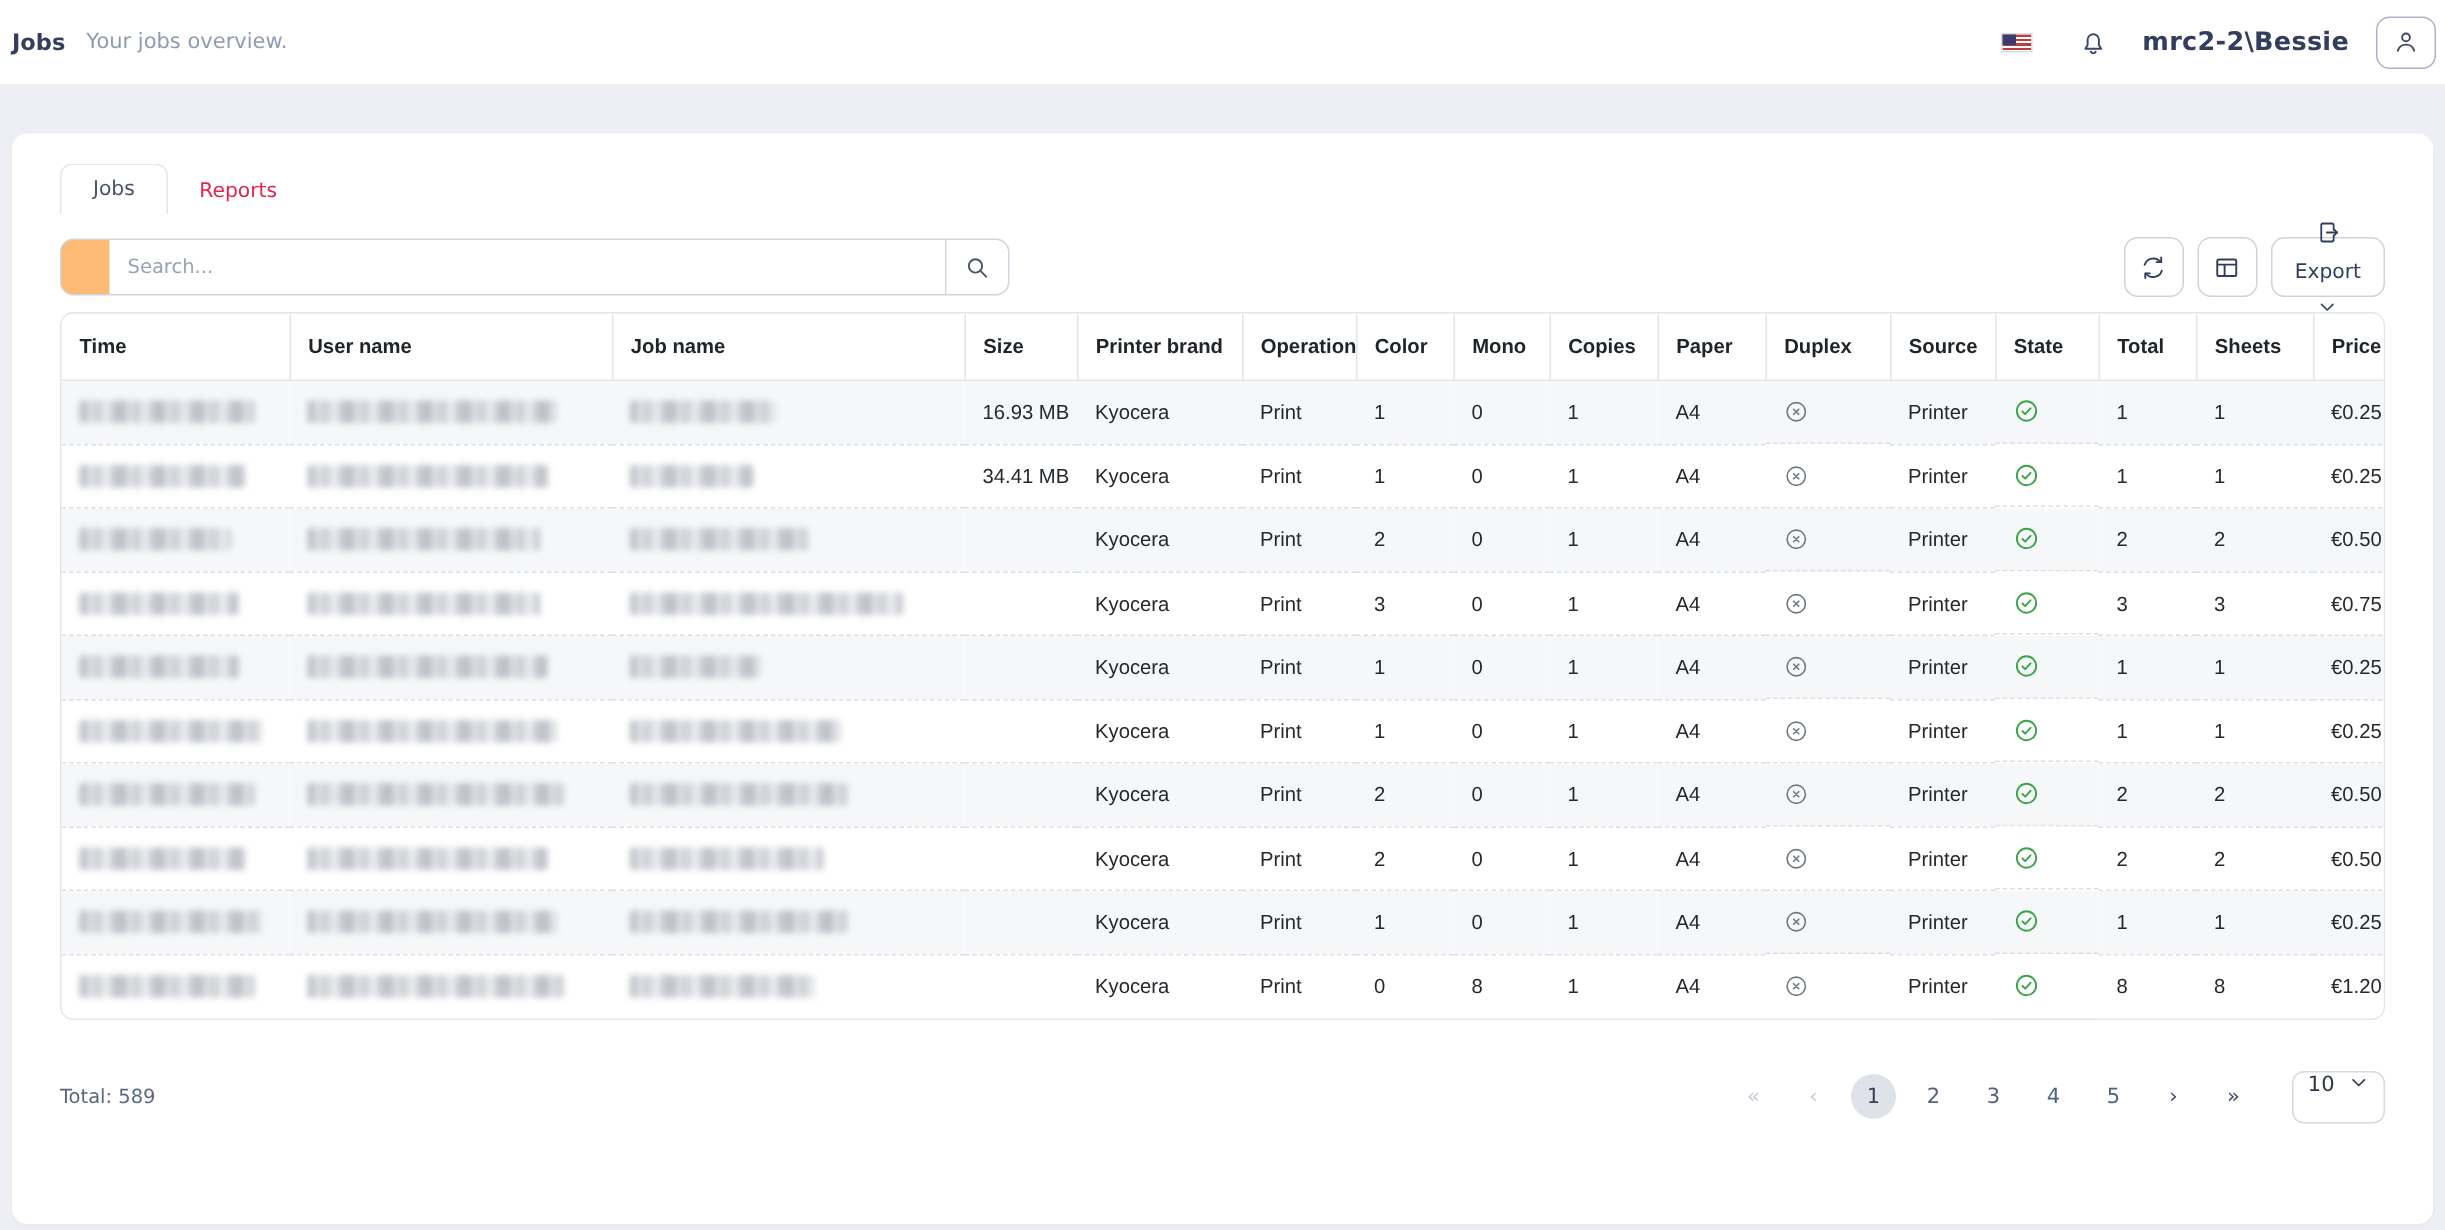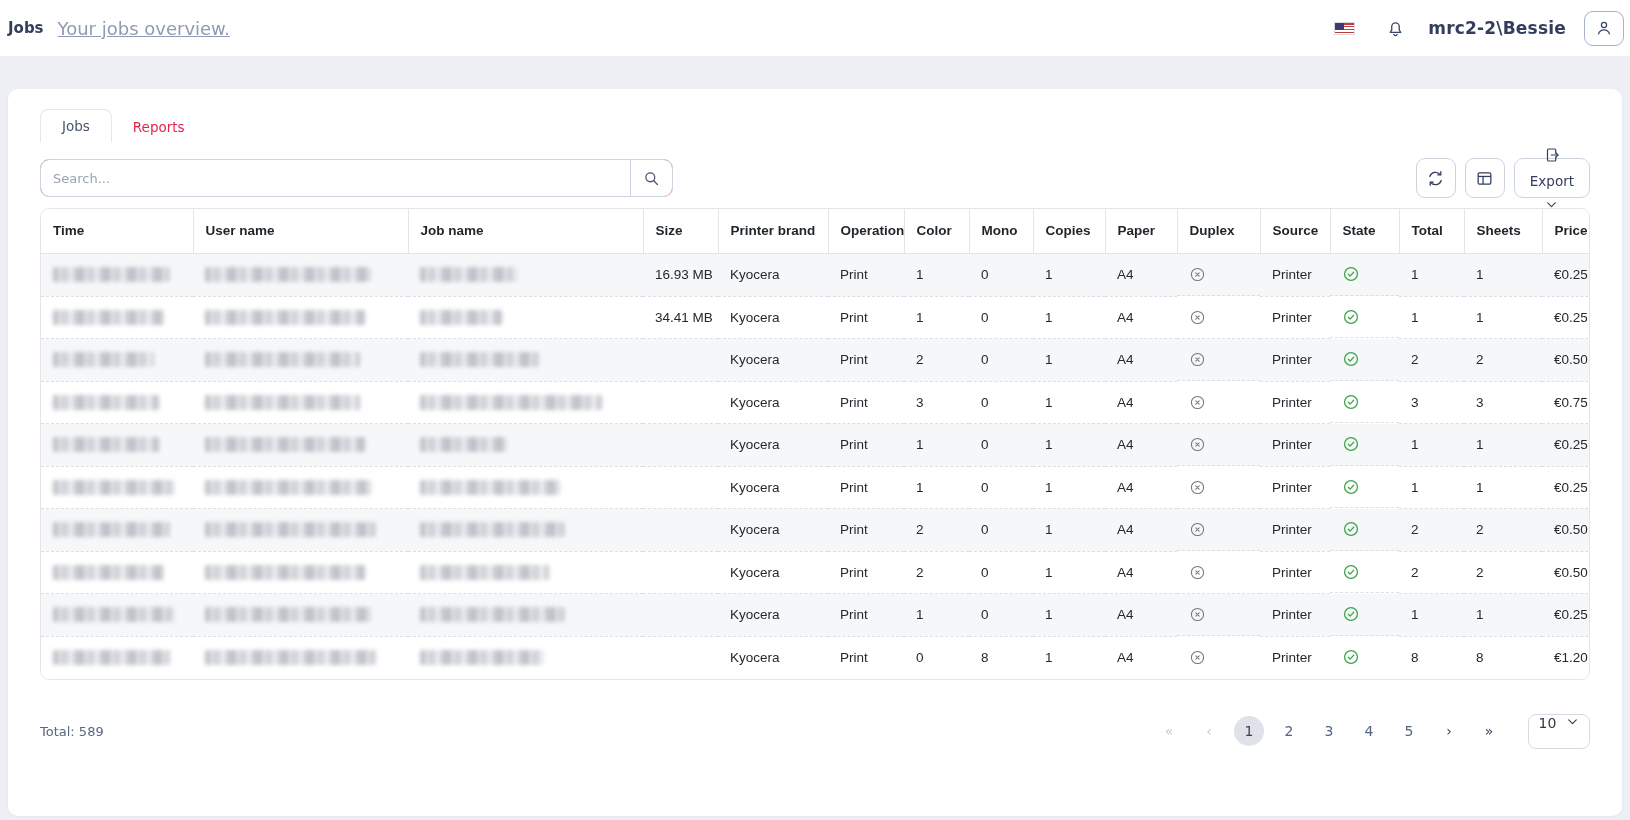--- a/index.html
+++ b/index.html
@@ -3,21 +3,21 @@
 <meta charset="utf-8">
 <style>
   * { margin:0; padding:0; box-sizing:border-box; }
   html,body { width:1630px; height:820px; overflow:hidden; }
   body { background:#edeff5; font-family:"DejaVu Sans","Liberation Sans",sans-serif; }
 
   
   .topbar { height:57px; background:#ffffff; display:flex; align-items:center;
             padding:0 6px 0 8px; border-bottom:1px solid #eceef3; }
   .page-title { font-size:15px; font-weight:bold; color:#333e5e; }
-  .page-subtitle { font-size:18px; color:#8f9ab3; margin-left:14px;text-decoration:underline; }
+  .page-subtitle { font-size:14px; color:#8f9ab3; margin-left:14px; }
   .topbar-right { margin-left:auto; display:flex; align-items:center; }
   .flag { width:21px; height:13px; position:relative; border:1px solid #d9dce2;
           background:repeating-linear-gradient(180deg,#c23b3b 0 1.5px,#ffffff 1.5px 3px); }
   .flag .canton { position:absolute; left:0; top:0; width:9px; height:7px; background:#3c3b6e; }
   .icon-btn-plain { background:none; border:none; color:#3b4766; display:flex; align-items:center; cursor:pointer; }
   .bell { margin-left:30px; }
   .username { font-size:17px; font-weight:bold; color:#333e5e; margin-left:22px; letter-spacing:.2px; }
   .user-btn { margin-left:18px; width:40px; height:35px; border:1px solid #a9b3c6; border-radius:9px;
               background:#fff; display:flex; align-items:center; justify-content:center; color:#3b4766; cursor:pointer; }
 
@@ -28,21 +28,21 @@
 
   
   .tabs { display:flex; align-items:flex-end; height:34px; }
   .tab { font-size:13.5px; padding:8px 21px; border-radius:8px 8px 0 0; cursor:pointer; }
   .tab.active { color:#4a5468; background:#fff; border:1px solid #e4e7ec; border-bottom:1px solid #ffffff; }
   .tab.inactive { color:#e0264f; font-weight:500; }
 
   
   .toolbar { display:flex; align-items:center; margin-top:15px; }
   .search-group { display:flex; align-items:stretch; width:633px; height:38px;
-                  border:1px solid #cfd5e0; border-radius:9px; background:#b91c1c; overflow:hidden; }
+                  border:1px solid #cfd5e0; border-radius:9px; background:#fdba74; overflow:hidden;padding-left:32px; }
   .search-input { flex:1; border:none; outline:none; padding:0 12px; font-size:13px;
                   font-family:"DejaVu Sans","Liberation Sans",sans-serif; color:#45506b;
                   border-right:1px solid #cfd5e0; }
   .search-input::placeholder { color:#9aa3b5; }
   .search-icon-btn { width:41px; background:#fff; border:none; display:flex; align-items:center;
                      justify-content:center; color:#49536e; cursor:pointer; }
   .toolbar-buttons { margin-left:auto; display:flex; gap:9px; }
   .tool-btn { height:40px; min-width:40px; border:1px solid #ced4de; border-radius:9px; background:#fff;
               display:flex; align-items:center; justify-content:center; color:#333e5e; cursor:pointer;flex-direction:column; }
   .export-btn { padding:0 15px; gap:9px; font-size:13.5px; color:#333e5e;

